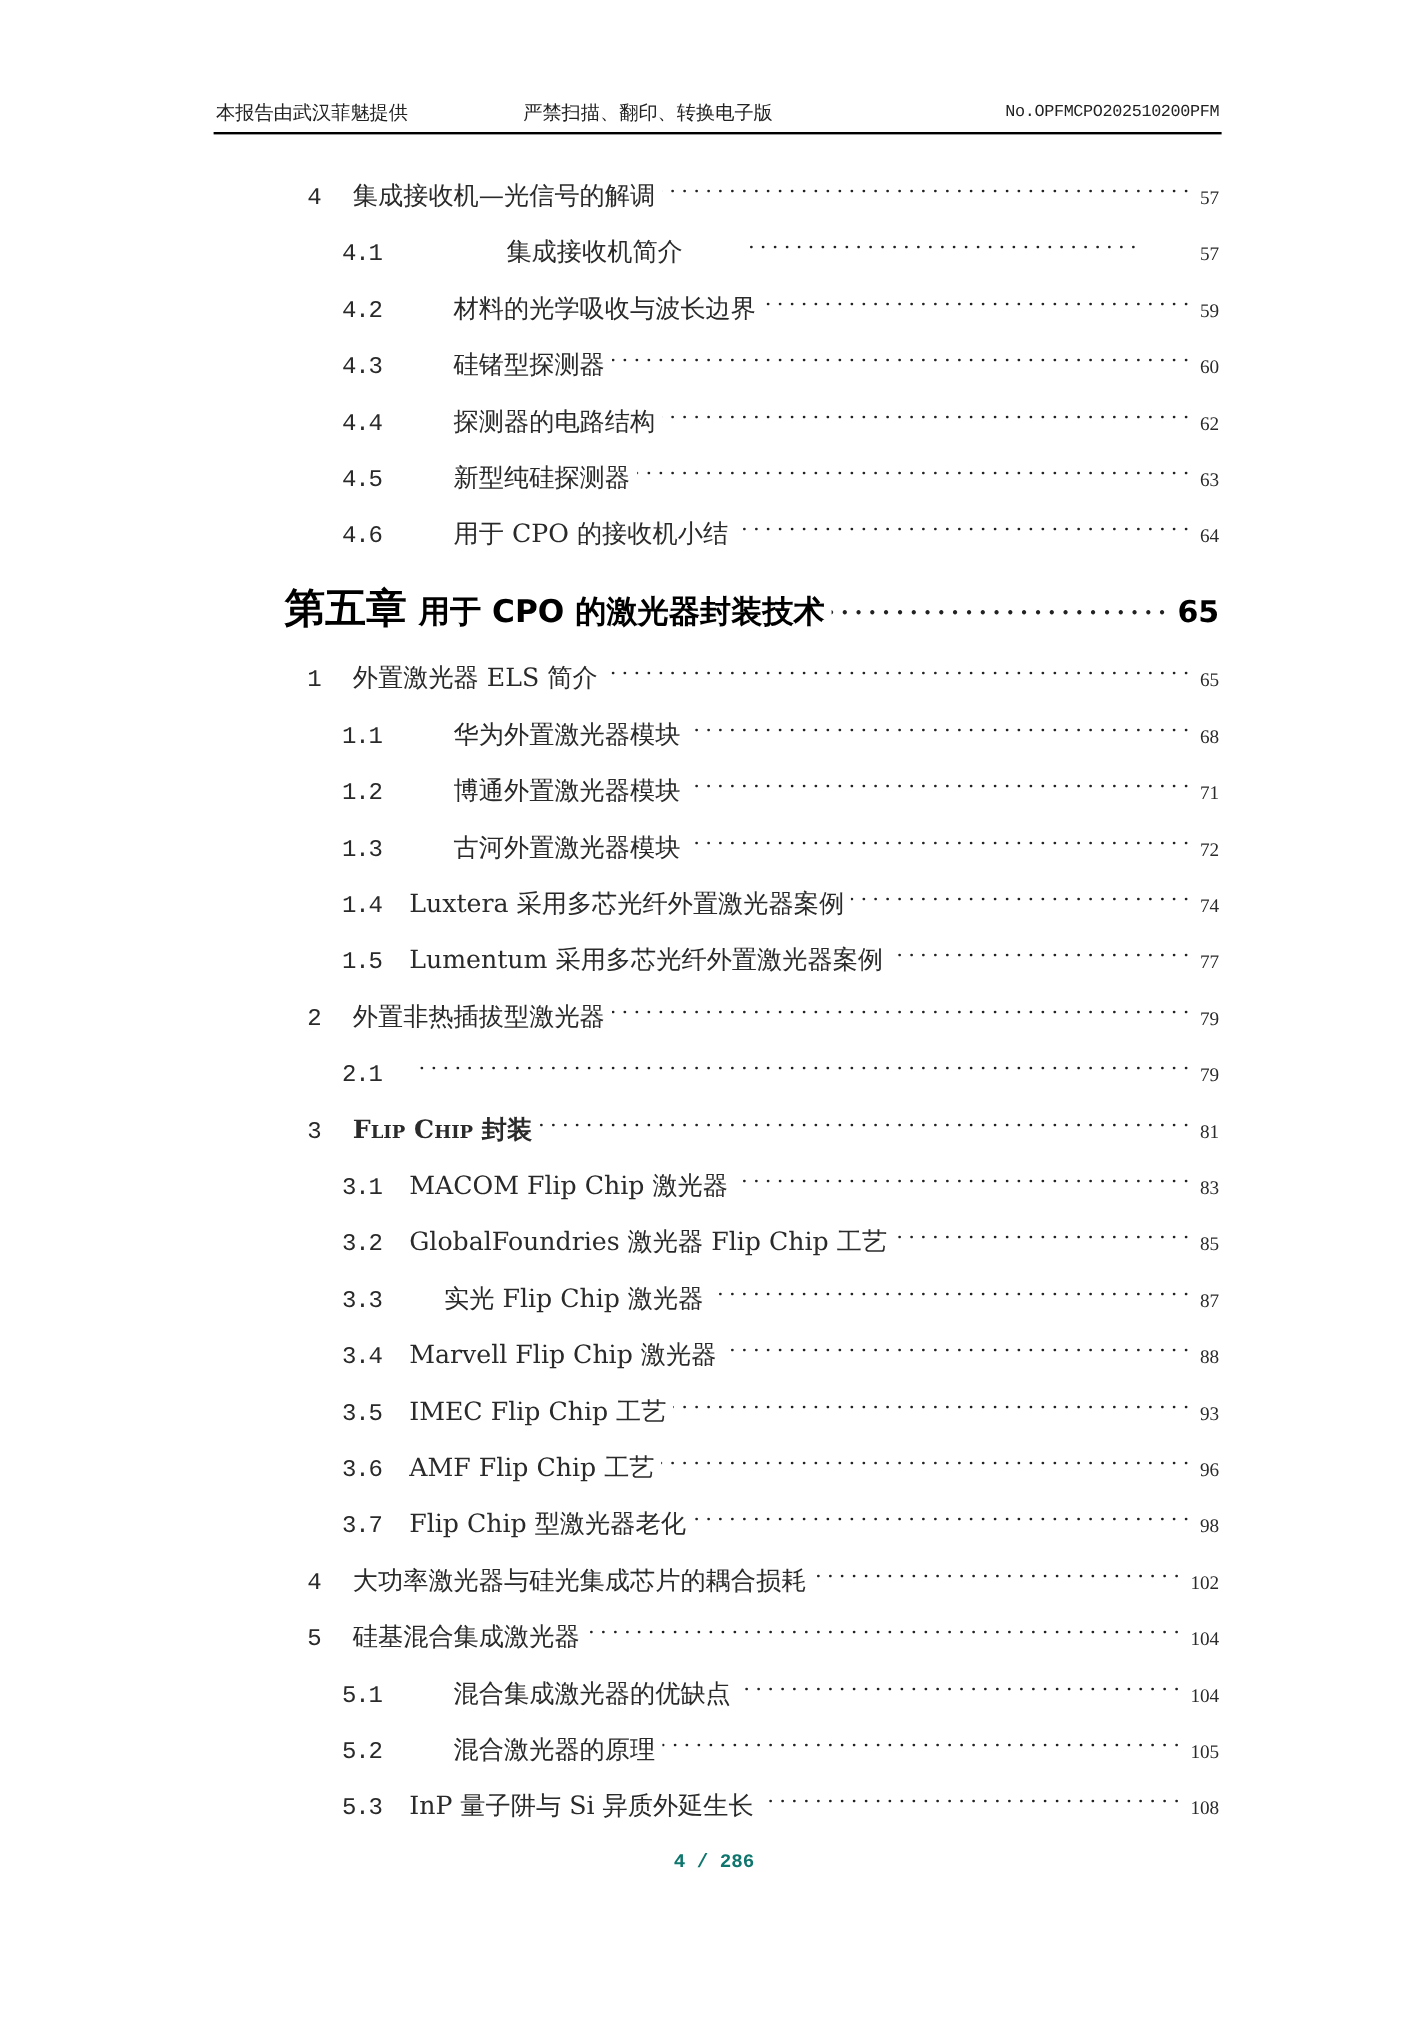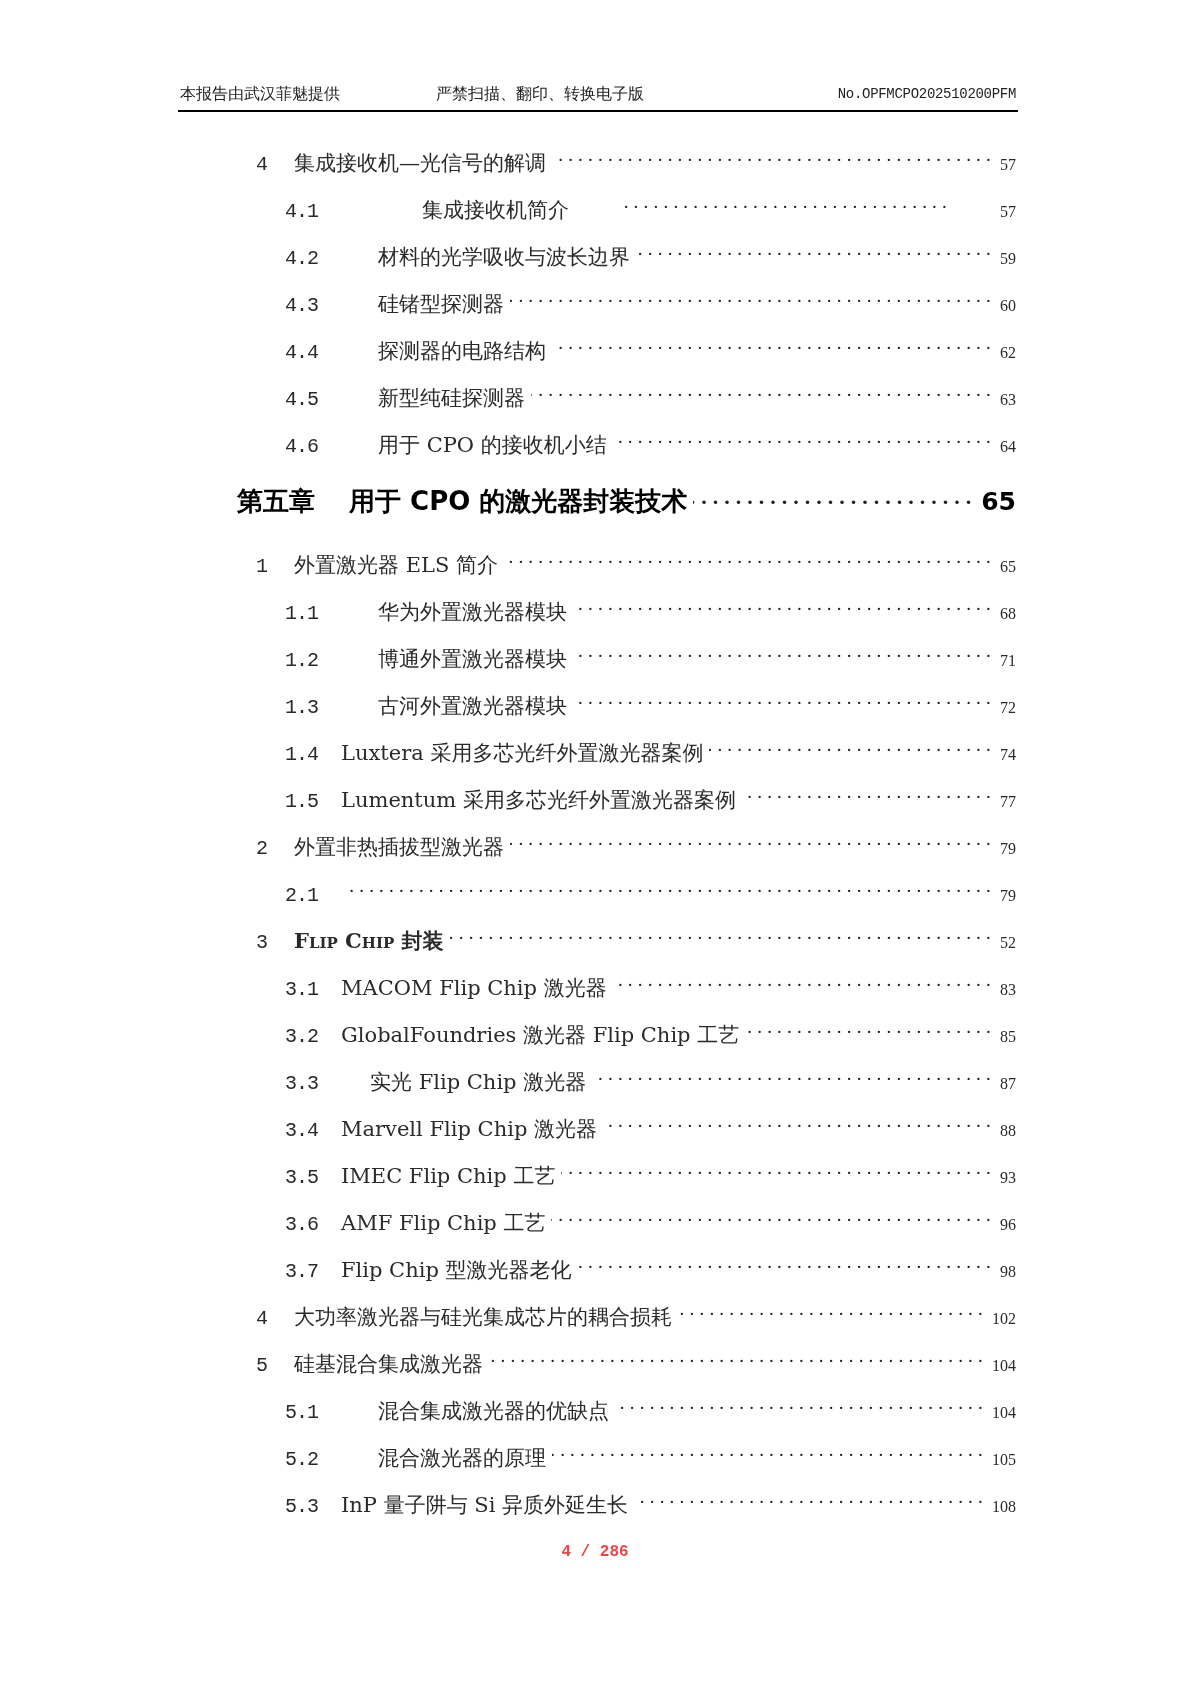--- a/index.html
+++ b/index.html
@@ -105,21 +105,21 @@
 
     .page-footer {
       position: absolute;
       top: 1543px;
       left: 0;
       width: 1190px;
       text-align: center;
       font-family: "Liberation Mono", "DejaVu Sans Mono", monospace;
       font-weight: bold;
       font-size: 16px;
-      color: #ef4444;
+      color: #0f766e;
     }
   </style>
 </head>
 <body>
 
 <div class="page-header">
   <span class="h-left">本报告由武汉菲魅提供</span>
   <span class="h-center">严禁扫描、翻印、转换电子版</span>
   <span class="h-right">No.OPFMCPO202510200PFM</span>
 </div>
@@ -169,21 +169,21 @@
   </div>
 
   <div class="toc-row lvl2 wide" style="top:426px;">
     <span class="num">4.6</span>
     <span class="title">用于 CPO 的接收机小结</span>
     <span class="leader"></span>
     <span class="page">64</span>
   </div>
 
   <div class="toc-row chapter" style="top:484px; height:38px;">
-    <span class="num" style="font-family:'DejaVu Sans',sans-serif; font-size:26px; letter-spacing:0; width:112px; font-weight:bold;">第五章</span>
+    <span class="num" style="font-family:'DejaVu Sans',sans-serif; font-size:34px; letter-spacing:0; width:112px; font-weight:bold;">第五章</span>
     <span class="title">用于 CPO 的激光器封装技术</span>
     <span class="leader"></span>
     <span class="page">65</span>
   </div>
 
   <div class="toc-row lvl1" style="top:546px;">
     <span class="num">1</span>
     <span class="title">外置激光器 ELS 简介</span>
     <span class="leader"></span>
     <span class="page">65</span>
@@ -234,21 +234,21 @@
   <div class="toc-row lvl2" style="top:875px;">
     <span class="num">2.1</span>
     <span class="leader"></span>
     <span class="page">79</span>
   </div>
 
   <div class="toc-row lvl1" style="top:922px;">
     <span class="num">3</span>
     <span class="title smallcaps">Flip Chip 封装</span>
     <span class="leader"></span>
-    <span class="page">52</span>
+    <span class="page">81</span>
   </div>
 
   <div class="toc-row lvl2" style="top:969px;">
     <span class="num">3.1</span>
     <span class="title">MACOM Flip Chip 激光器</span>
     <span class="leader"></span>
     <span class="page">83</span>
   </div>
 
   <div class="toc-row lvl2" style="top:1016px;">

